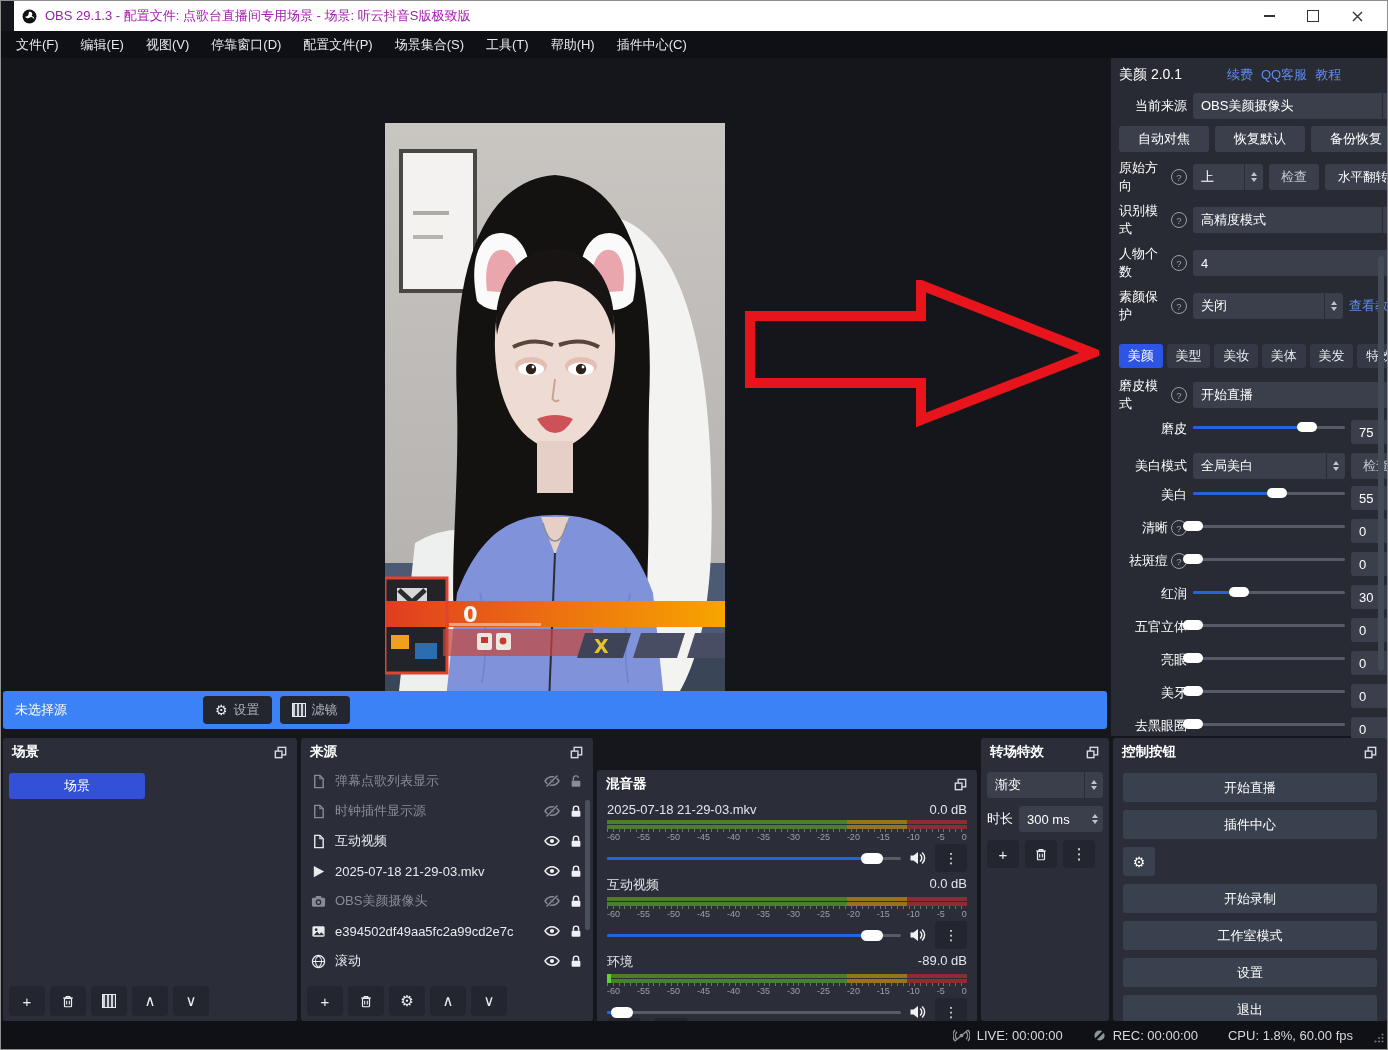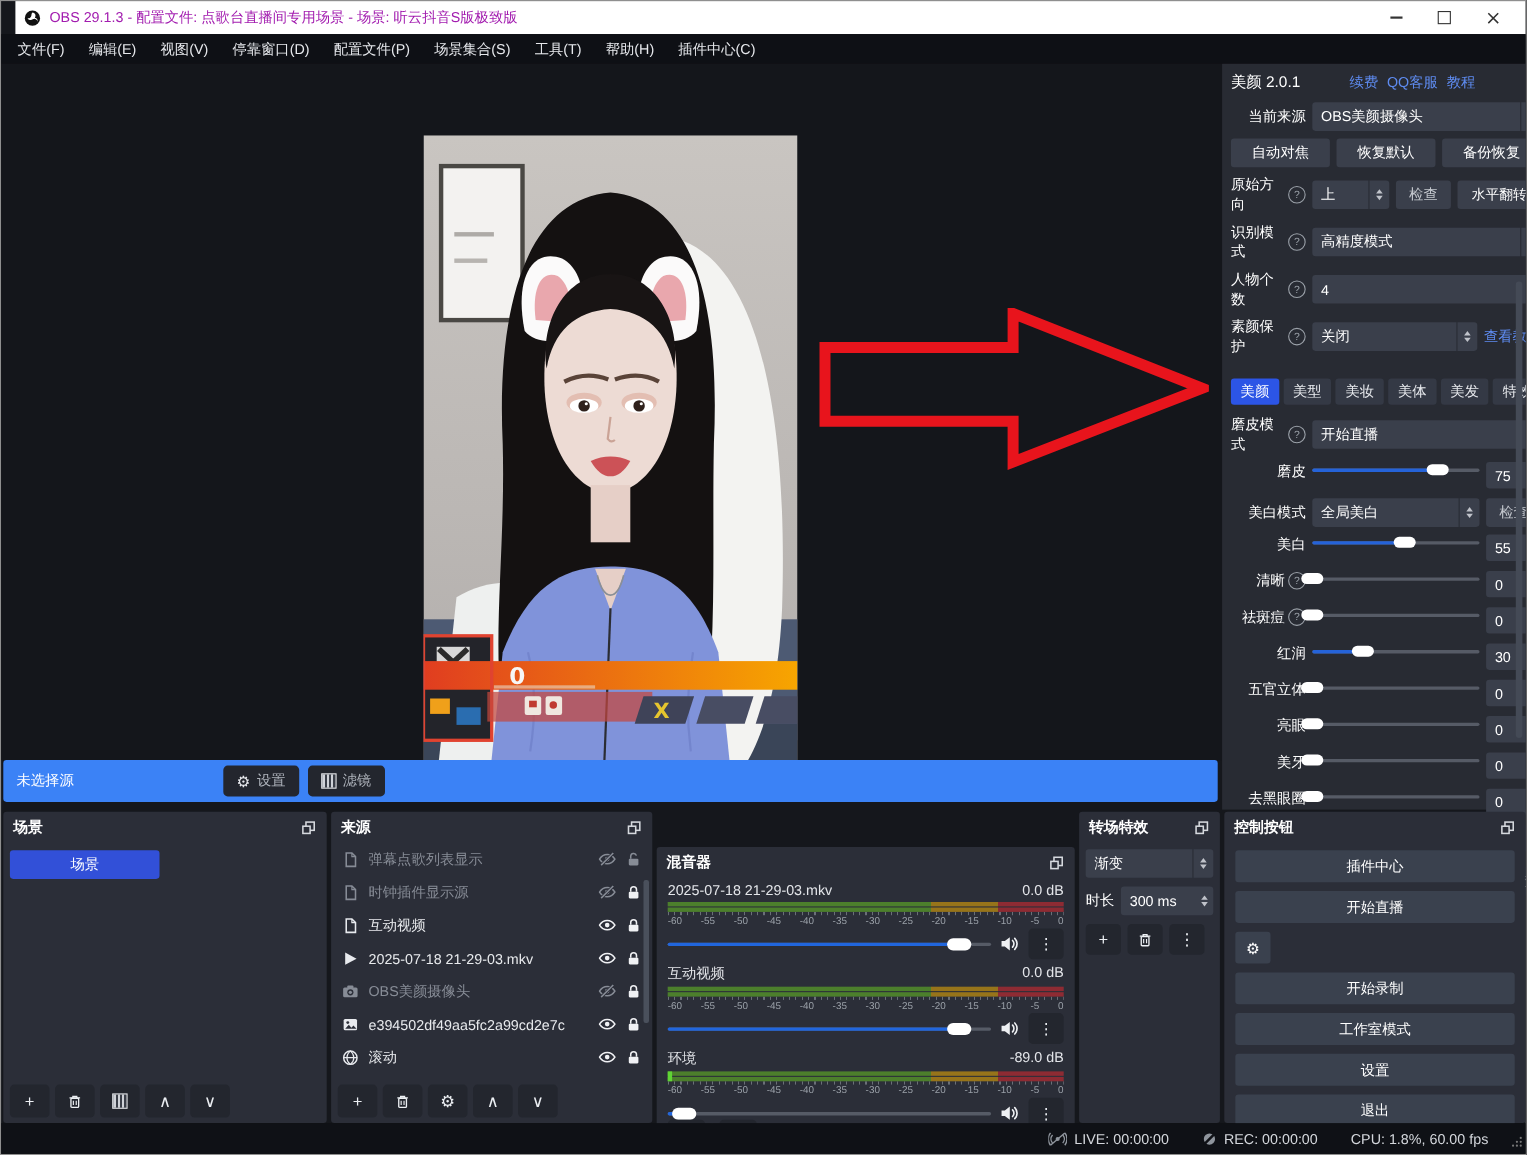--- a/index.html
+++ b/index.html
@@ -951,24 +951,24 @@
         <span>控制按钮</span>
       <span class="popout">
         <svg width="15" height="15" viewBox="0 0 16 16">
             <rect x="5.5" y="2.5" width="8" height="8" fill="none" stroke="currentColor" stroke-width="1.5"></rect>
             <rect x="2.5" y="6.5" width="7" height="7" fill="#2b2e38" stroke="currentColor" stroke-width="1.5"></rect>
           </svg>
       </span>
     </div>
     <div class="cstack" id="controls-stack">
         <div class="crow">
+          <div class="cbtn">开始直播</div>
+        </div>
+        <div class="crow">
           <div class="cbtn">插件中心</div>
-        </div>
-        <div class="crow">
-          <div class="cbtn">开始直播</div>
         </div>
         <div class="crow">
           <div class="cbtn sq">⚙</div>
         </div>
         <div class="crow">
           <div class="cbtn">开始录制</div>
         </div>
         <div class="crow">
           <div class="cbtn">工作室模式</div>
         </div>

